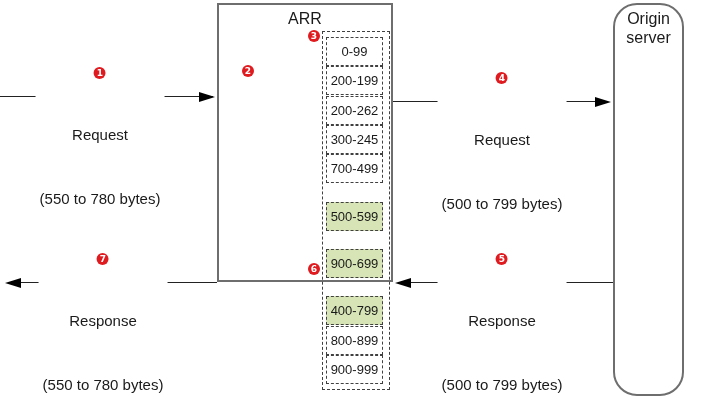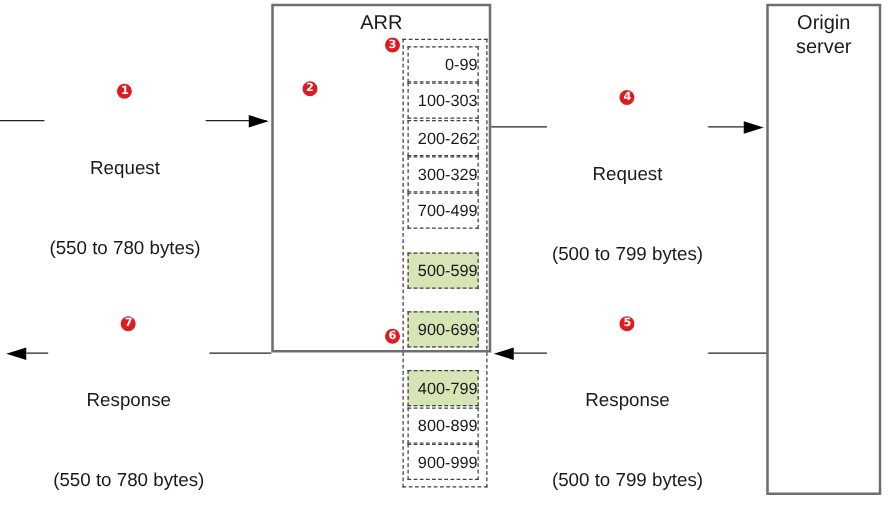--- a/index.html
+++ b/index.html
@@ -8,32 +8,32 @@
     font-family:"Liberation Sans", sans-serif;color:#1a1a1a;
   }
   
   .box{
     position:absolute;box-sizing:border-box;border:2px solid #6e6e6e;background:#fff;
   }
   .box-title{
     text-align:center;font-size:16px;line-height:19px;padding-top:4px;color:#1a1a1a;
   }
   #arr-box{left:217px;top:3px;width:176px;height:279px;}
-  #origin-box{left:613px;top:3px;width:92px;height:393px;}
+  #origin-box{left:613px;top:3px;width:71px;height:393px;border-radius:24px;}
   #origin-box .box-title{padding:4px 10px 0 10px;}
   
   #range-stack{
     position:absolute;left:322px;top:31px;width:68px;height:359px;box-sizing:border-box;
     border:1px dashed #404040;
     display:flex;flex-direction:column;justify-content:space-between;
     padding:5px 6px 5px 3px;
   }
   .range-cell{
     box-sizing:border-box;height:29px;border:1px dashed #404040;background:#fff;
-    font-size:13px;line-height:27px;text-align:right;
+    font-size:13px;line-height:27px;text-align:center;
   }
   .range-cell.hl{background:#d7e5b6;margin-top:18px;}
   
   .arrow-line{position:absolute;height:0;border-top:1.5px solid #222;}
   .arrow-head{position:absolute;width:0;height:0;border-top:5px solid transparent;border-bottom:5px solid transparent;}
   .arrow-head.right{border-left:16px solid #000;}
   .arrow-head.left{border-right:16px solid #000;}
   
   .arrow-label{
     position:absolute;transform:translateX(-50%);text-align:center;
@@ -60,23 +60,23 @@
   <div id="arr-box" class="box">
     <div class="box-title">ARR</div>
   </div>
 
   <div id="origin-box" class="box">
     <div class="box-title">Origin server</div>
   </div>
 
   <div id="range-stack">
     <div class="range-cell">0-99</div>
-    <div class="range-cell">100-303</div>
+    <div class="range-cell">200-199</div>
     <div class="range-cell">200-262</div>
-    <div class="range-cell">300-329</div>
+    <div class="range-cell">300-245</div>
     <div class="range-cell">700-499</div>
     <div class="range-cell hl">500-599</div>
     <div class="range-cell hl">900-699</div>
     <div class="range-cell hl">400-799</div>
     <div class="range-cell">800-899</div>
     <div class="range-cell">900-999</div>
   </div>
 
   <div class="arrow-line" style="left:0;top:96px;width:213px;"></div>
   <div class="arrow-head right" style="left:199px;top:92px;"></div>

